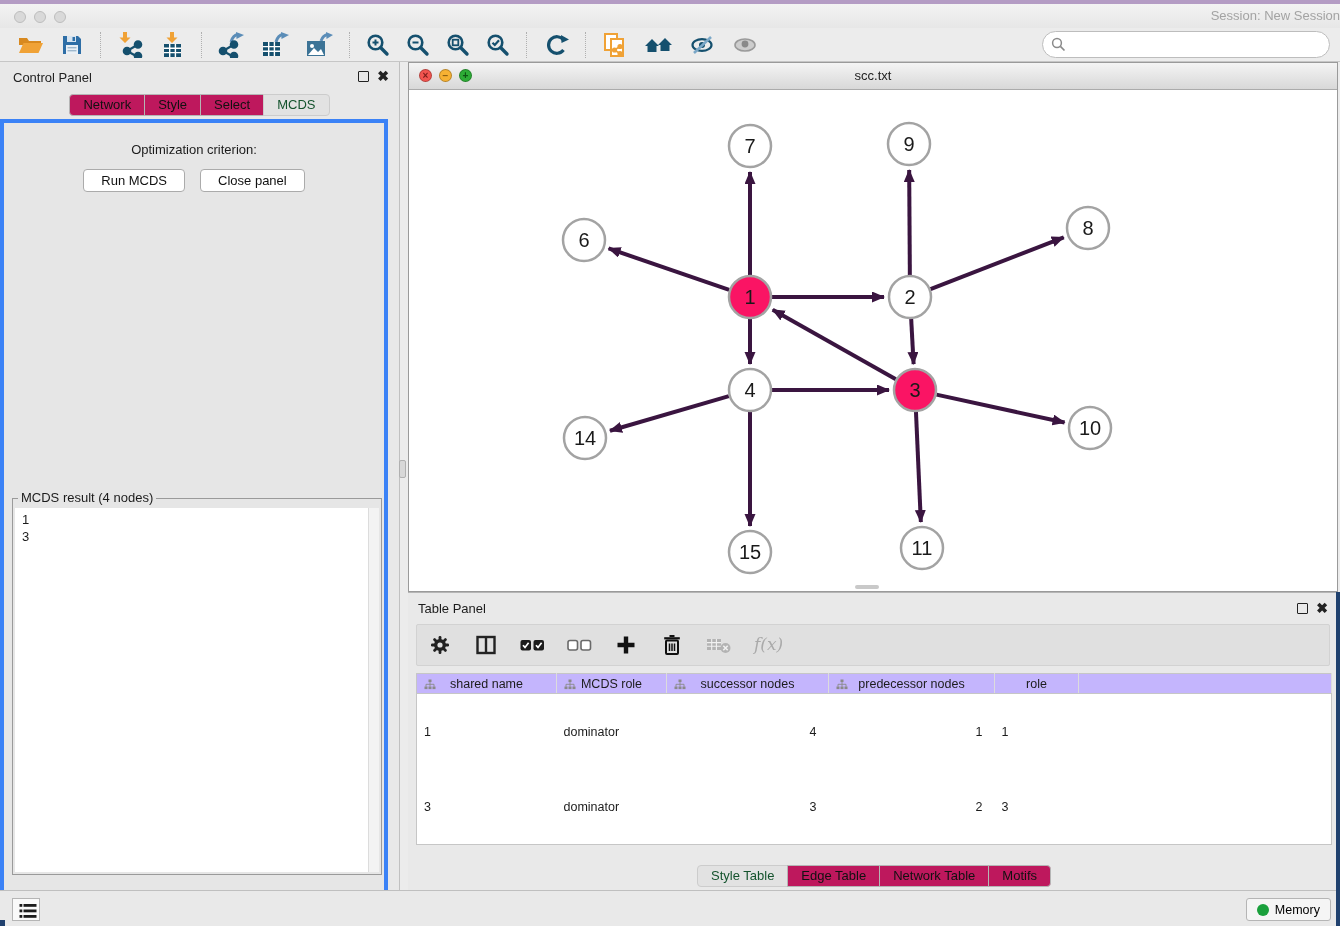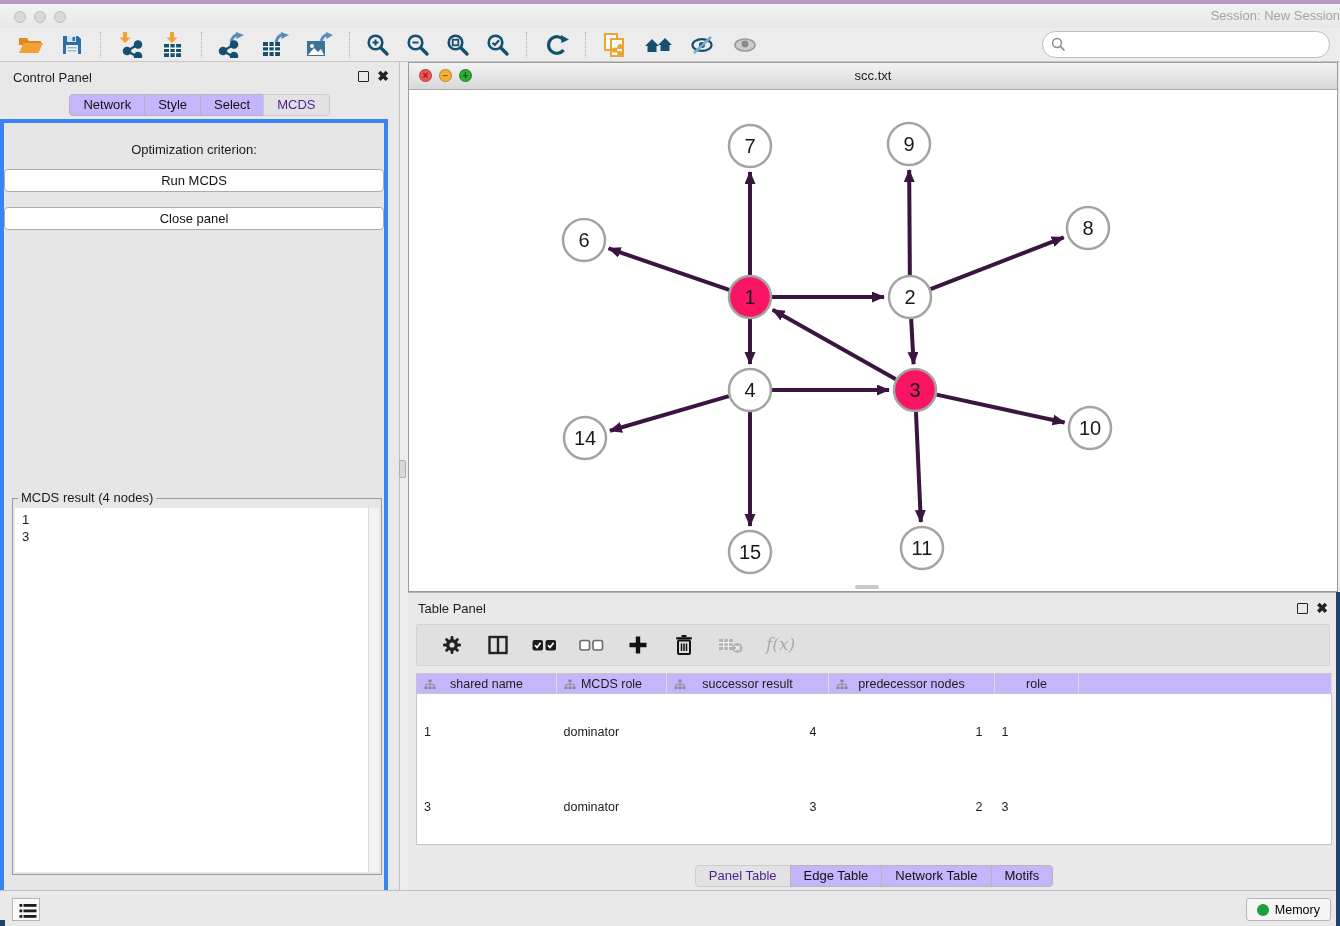--- a/index.html
+++ b/index.html
@@ -29,37 +29,37 @@
 
   
   .control-panel { position:absolute; left:0; top:62px; width:400px; height:828px; background:#e8e8e8;
                    border-right:1px solid #c0c0c0; }
   .panel-head { position:relative; height:30px; }
   .panel-head .ptitle { position:absolute; left:13px; top:8px; font-size:13px; color:#222; }
   .panel-head .pbtns { position:absolute; right:10px; top:7px; display:flex; gap:8px; align-items:center; }
   .float-btn { width:11px; height:11px; border:1.6px solid #222; background:transparent; border-radius:1px; cursor:pointer; }
   .close-btn { border:none; background:none; font-size:14px; font-weight:bold; color:#222; cursor:pointer; line-height:1; }
   .tabs-row { display:flex; justify-content:center; margin-top:2px; }
-  .tab { background:#c4b5fd; border:1px solid #b5b5b5; padding:2px 13px 3px; font-size:13px; margin-left:-1px;
+  .tab { background:#be185d; border:1px solid #b5b5b5; padding:2px 13px 3px; font-size:13px; margin-left:-1px;
          color:#111; cursor:pointer; font-family:inherit; }
   .tab:first-child { border-radius:4px 0 0 4px; margin-left:0; }
   .tab:last-child { border-radius:0 4px 4px 0; }
-  .tab.active { background:#e2e2e2; color:#4c1d95; border-color:#cccccc; }
+  .tab.active { background:#e2e2e2; color:#14532d; border-color:#cccccc; }
   .mcds-box { position:absolute; left:0; top:57px; width:388px; height:899px; background:#e6e6e6;
               border:4px solid #3b82f6; }
   .opt-label { text-align:center; margin-top:19px; font-size:13px; }
   .dropdown { position:relative; width:308px; height:24px; margin:9px auto 0; background:#fff;
               border:1px solid #ababab; border-radius:5px; cursor:pointer; }
   .dropdown .dval { position:absolute; left:11px; top:4px; font-size:13px; }
   .stepper { position:absolute; right:9px; top:4px; width:10px; height:16px; }
   .stepper .up { position:absolute; top:1px; left:0; width:0; height:0; border-left:5px solid transparent;
                  border-right:5px solid transparent; border-bottom:6px solid #3c3c3c; }
   .stepper .dn { position:absolute; bottom:1px; left:0; width:0; height:0; border-left:5px solid transparent;
                  border-right:5px solid transparent; border-top:6px solid #3c3c3c; }
-  .btn-row { display:flex; justify-content:center; gap:15px; margin-top:12px;flex-direction:column; }
+  .btn-row { display:flex; justify-content:center; gap:15px; margin-top:12px; }
   .pushbtn { background:#fff; border:1px solid #ababab; border-radius:4px; height:23px; padding:0 17px;
              font-size:13px; font-family:inherit; cursor:pointer; color:#111; }
   .result-group { position:absolute; left:8px; top:375px; width:370px; height:377px; border:1px solid #9a9a9a; }
   .result-legend { position:absolute; top:-9px; left:5px; background:#e6e6e6; padding:0 3px; font-size:13px; }
   .result-inner { position:absolute; left:2px; right:2px; top:9px; bottom:2px; background:#fff; display:flex; }
   .result-text { flex:1; padding:3px 0 0 7px; font-size:13px; line-height:17px; }
   .result-scroll { width:11px; background:#f3f3f3; border-left:1px solid #dcdcdc; }
 
   
   .net-window { position:absolute; left:408px; top:62px; width:930px; height:530px; background:#fff;
@@ -74,21 +74,21 @@
   .tl.yellow { background:#f6b133; color:#8a5d10; }
   .tl.green { background:#2dac36; color:#0d5514; }
   .net-hscroll { position:absolute; bottom:2px; left:446px; width:24px; height:4px; background:#c9c9c9; border-radius:2px; }
   .splitter-grip { position:absolute; left:399px; top:460px; width:7px; height:18px; background:#d8d8d8;
                    border:1px solid #b0b0b0; border-radius:2px; }
 
   
   .table-panel { position:absolute; left:408px; top:592px; width:932px; height:298px; background:#e9e9e9;
                  border-top:1px solid #b5b5b5; }
   .tp-toolbar { position:absolute; left:8px; right:10px; top:31px; height:42px; background:#e0e0e0;
-                border:1px solid #d2d2d2; border-radius:2px; display:flex; align-items:center; padding-left:12px; }
+                border:1px solid #d2d2d2; border-radius:2px; display:flex; align-items:center; }
   .tp-toolbar .tbtn { margin:0 6px; }
   .fx { font-family:"DejaVu Serif","Liberation Serif",serif; font-style:italic; font-size:17px; color:#aaa; }
   .data-table { position:absolute; left:8px; top:80px; width:916px; height:172px; background:#fff;
                 border:1px solid #c6c6c6; border-collapse:collapse; table-layout:fixed; }
   .data-table th { background:#c4b5fd; border-right:1px solid #dcdcdc; border-bottom:1px solid #c6c6c6;
                    font-weight:normal; font-size:12.5px; height:20px; position:relative; text-align:center; }
   .data-table th svg { position:absolute; left:7px; top:5px; }
   .data-table td { font-size:12.5px; height:16px; padding:0 7px; vertical-align:middle; }
   .data-table td.num { text-align:right; padding-right:12px; }
   .data-table col.c0 { width:140px; } .data-table col.c1 { width:110px; } .data-table col.c2 { width:162px; }
@@ -469,21 +469,21 @@
                 </g>
               </svg><span>MCDS role</span></th>
             <th><svg width="12" height="11" viewBox="0 0 12 11">
                 <g fill="#8a8a8a" stroke="#8a8a8a">
                   <rect x="4.5" y="0.5" width="3" height="2.6" stroke="none"></rect>
                   <rect x="0.5" y="7.5" width="3" height="2.6" stroke="none"></rect>
                   <rect x="4.5" y="7.5" width="3" height="2.6" stroke="none"></rect>
                   <rect x="8.5" y="7.5" width="3" height="2.6" stroke="none"></rect>
                   <path d="M6 3.1 V5.3 M2 7.5 V5.3 H10 V7.5 M6 5.3 V7.5" fill="none" stroke-width="0.9"></path>
                 </g>
-              </svg><span>successor result</span></th>
+              </svg><span>successor nodes</span></th>
             <th><svg width="12" height="11" viewBox="0 0 12 11">
                 <g fill="#8a8a8a" stroke="#8a8a8a">
                   <rect x="4.5" y="0.5" width="3" height="2.6" stroke="none"></rect>
                   <rect x="0.5" y="7.5" width="3" height="2.6" stroke="none"></rect>
                   <rect x="4.5" y="7.5" width="3" height="2.6" stroke="none"></rect>
                   <rect x="8.5" y="7.5" width="3" height="2.6" stroke="none"></rect>
                   <path d="M6 3.1 V5.3 M2 7.5 V5.3 H10 V7.5 M6 5.3 V7.5" fill="none" stroke-width="0.9"></path>
                 </g>
               </svg><span>predecessor nodes</span></th>
             <th><span>role</span></th>
@@ -503,21 +503,21 @@
             <td>3</td>
             <td>dominator</td>
             <td class="num">3</td>
             <td class="num">2</td>
             <td>3</td>
             <td></td>
           </tr>
         </tbody>
     </table>
     <div class="tp-tabs" id="tp-tabs">
-        <button class="tab active">Panel Table</button>
+        <button class="tab active">Style Table</button>
         <button class="tab">Edge Table</button>
         <button class="tab">Network Table</button>
         <button class="tab">Motifs</button>
       </div>
   </div>
 
   <div class="statusbar">
     <button class="list-btn">
       <svg width="22" height="18" viewBox="0 0 22 18">
           <g fill="#1c1c1c">

